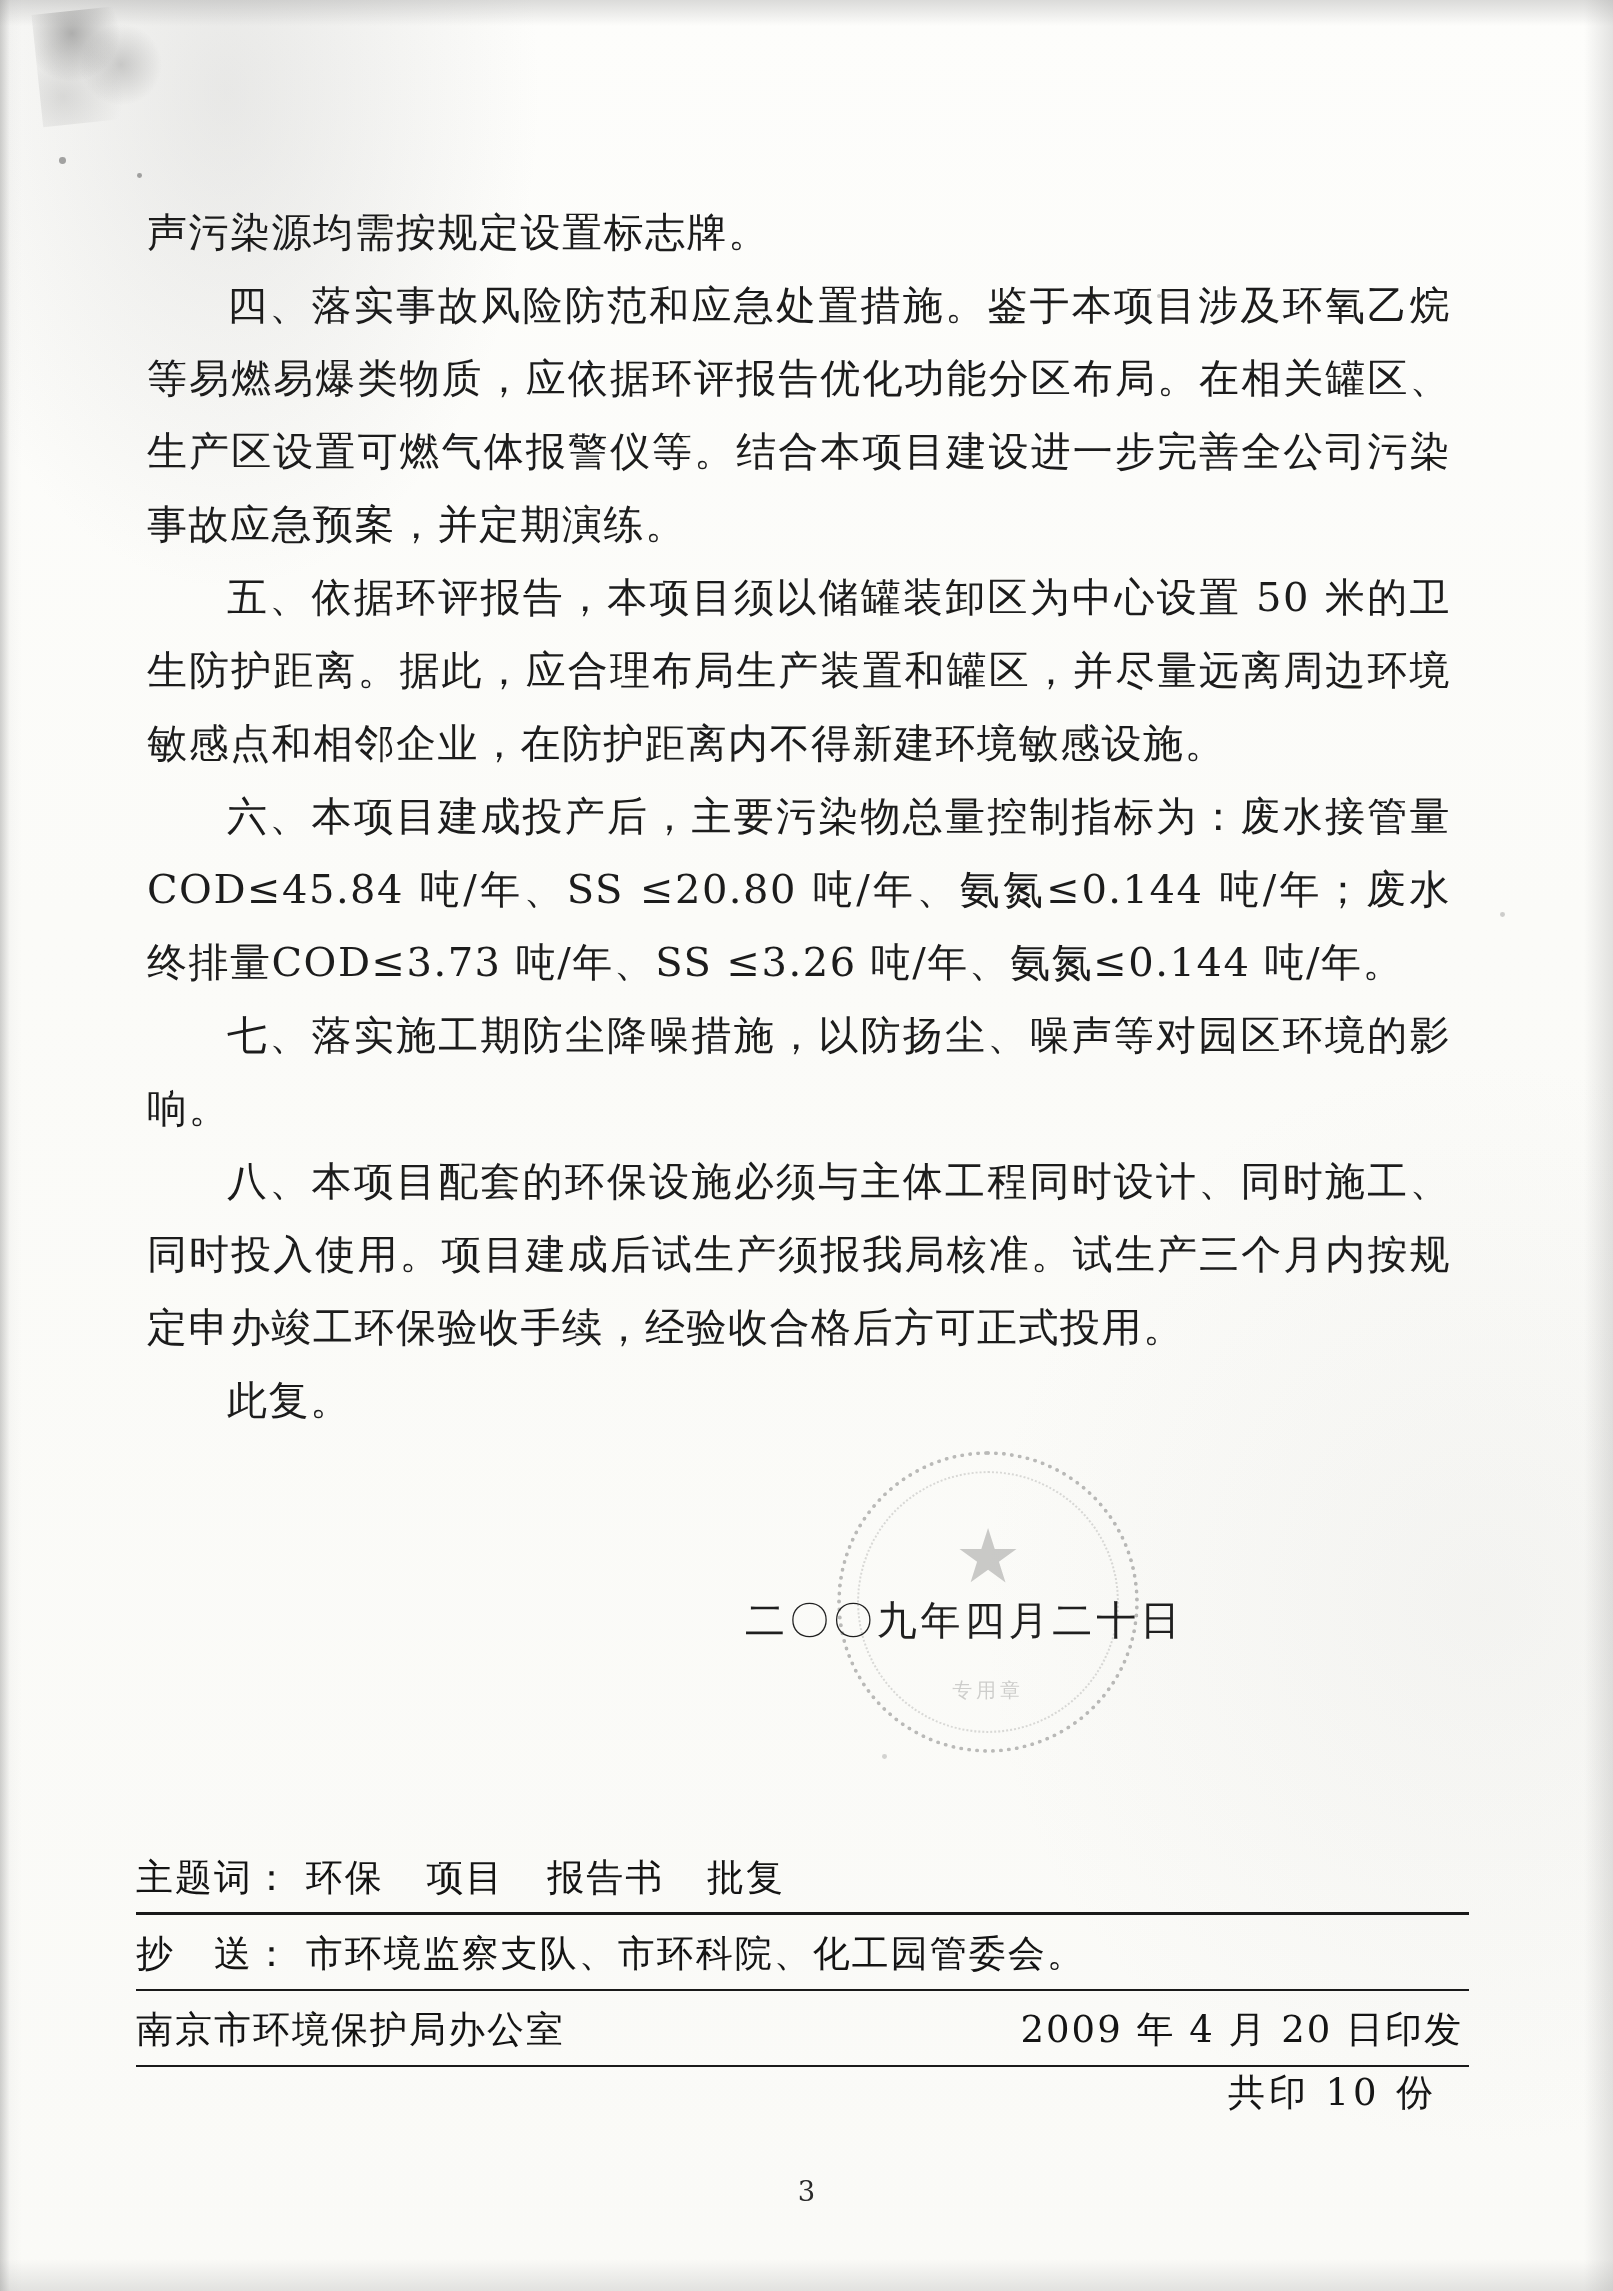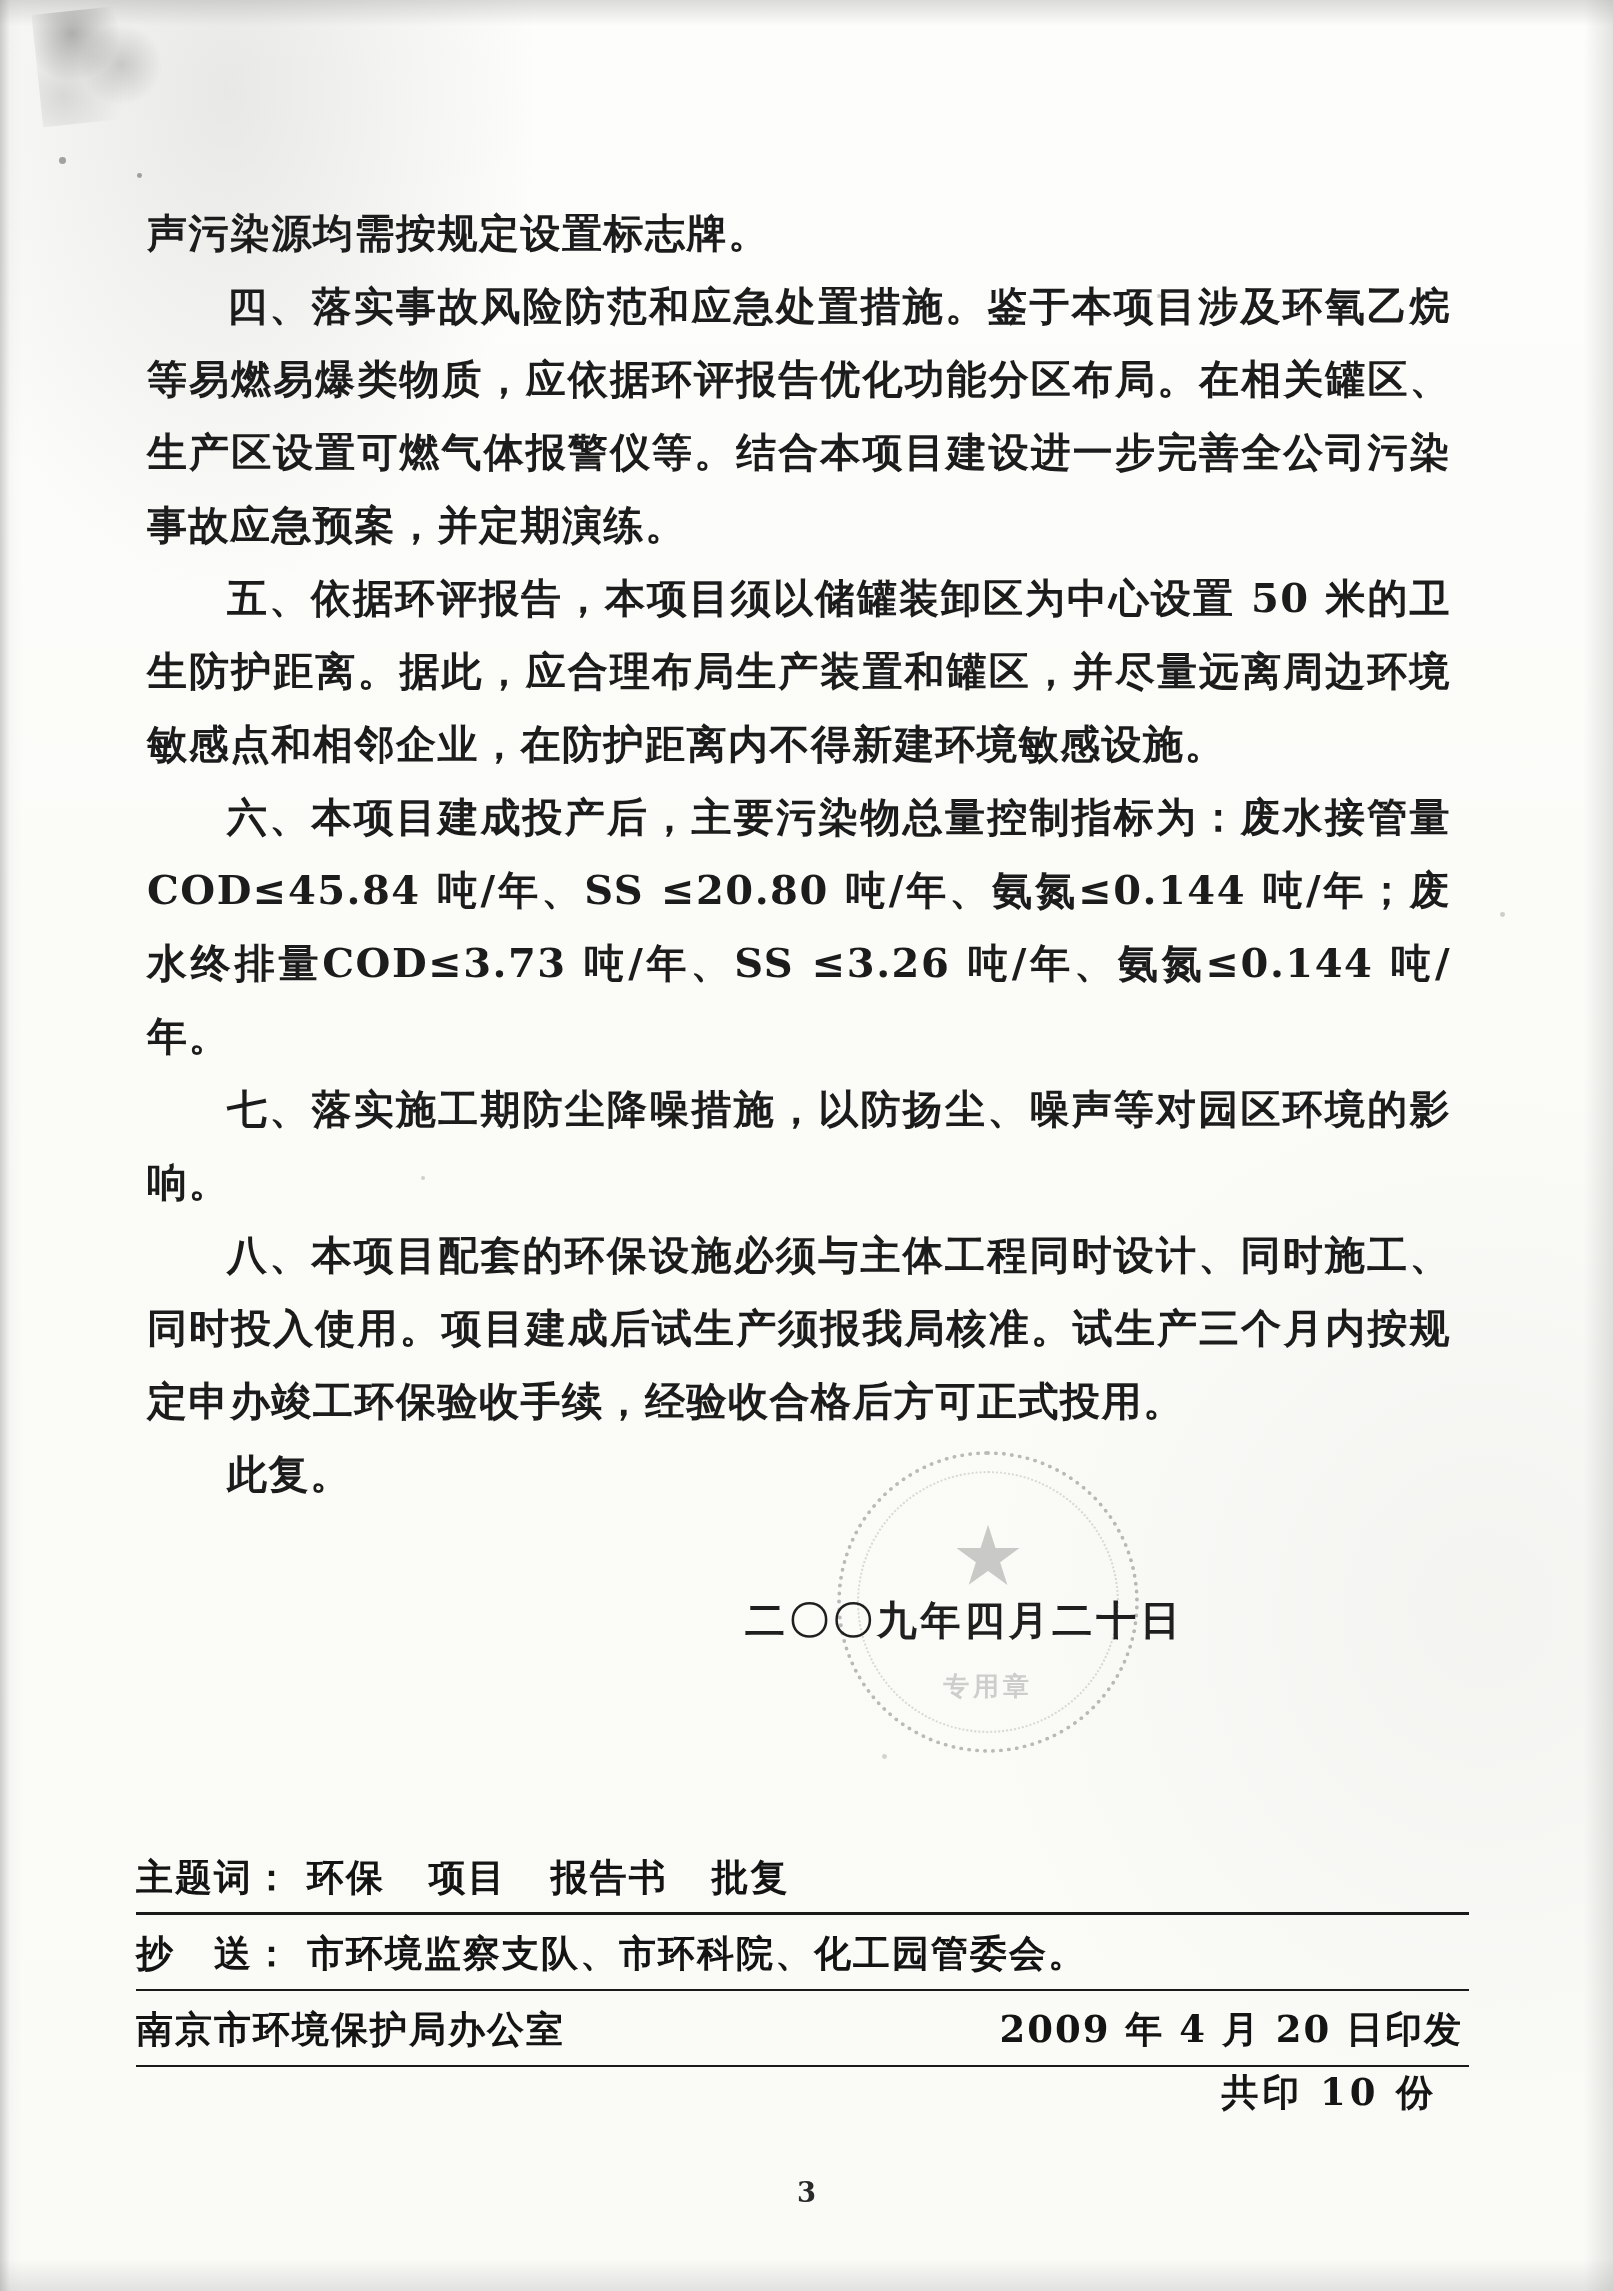--- a/index.html
+++ b/index.html
@@ -15,21 +15,20 @@
     position: relative;
     width: 1613px;
     height: 2292px;
     margin: 0 auto;
     background:
       radial-gradient(ellipse at 14% 4%, rgba(170,170,170,0.25) 0%, rgba(255,255,255,0) 16%),
       radial-gradient(ellipse at 92% 70%, rgba(190,190,190,0.12) 0%, rgba(255,255,255,0) 24%),
       linear-gradient(180deg, #fdfdfb 0%, #fbfbf8 40%, #fafaf7 100%);
     overflow: hidden;
     box-sizing: border-box;
-    font-weight: bold;
   }
 
   
   .scan-edge-left {
     position: absolute;
     left: 0; top: 0;
     width: 21.6px; height: 2292px;
     background: linear-gradient(90deg, rgba(120,120,120,0.35) 0%, rgba(200,200,200,0.10) 45%, rgba(255,255,255,0) 100%);
     pointer-events: none;
   }
@@ -119,21 +118,21 @@
     transform: translate(-50%,-50%);
     font-size: 65px;
     color: rgba(60,60,60,0.42);
     line-height: 1;
   }
   .seal-bottom-text {
     position: absolute;
     left: 50%;
     bottom: 45px;
     transform: translateX(-50%);
-    font-size: 26px;
+    font-size: 20px;
     letter-spacing: 3.9px;
     color: rgba(60,60,60,0.38);
     white-space: nowrap;
   }
 
   .sign-date {
     position: absolute;
     left: 745px;
     top: 1593px;
     font-size: 40px;

